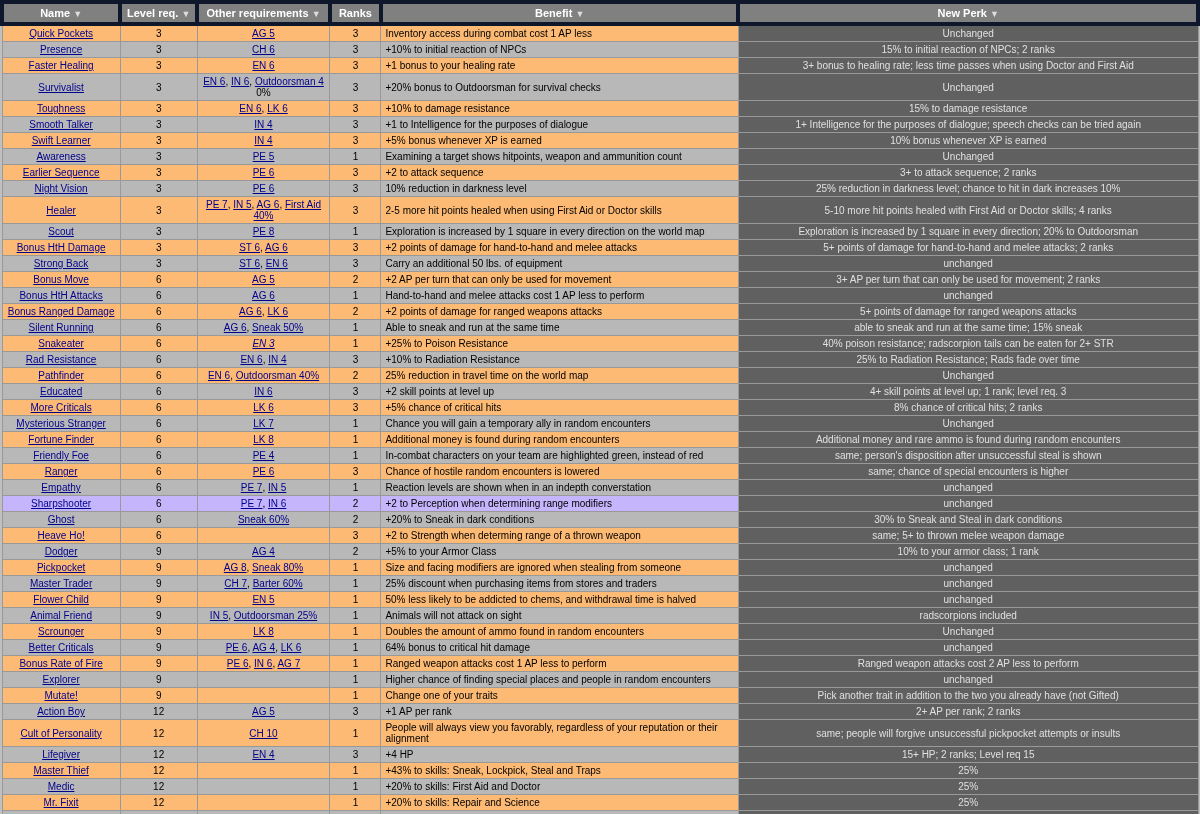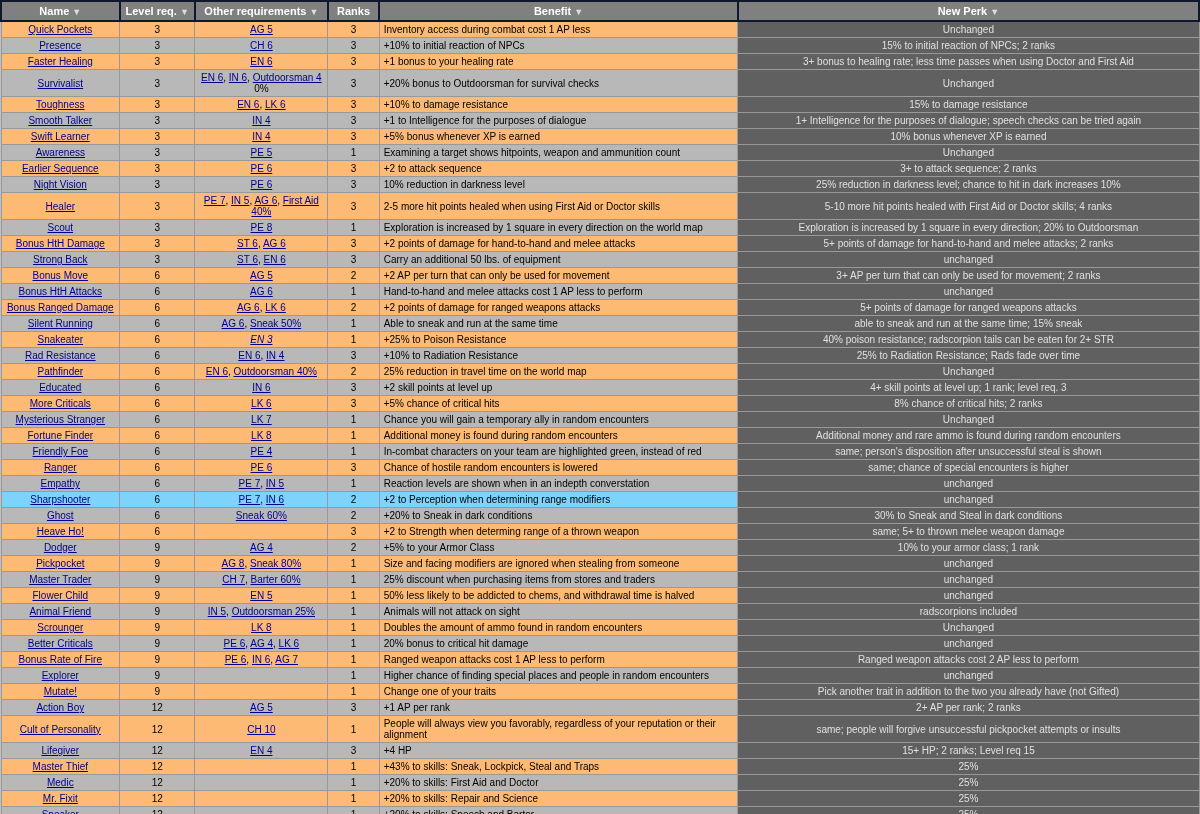--- a/index.html
+++ b/index.html
@@ -11,21 +11,21 @@
     }
     table {
       border-collapse: collapse;
       width: 1200px;
       background: #c0c0c0;
     }
     thead tr {
       background: #808080;
     }
     thead th {
-      border: 2px solid #0f172a;
+      border: 4px solid #0f172a;
       padding: 3px 4px;
       text-align: center;
       font-weight: bold;
       color: #fff;
       font-size: 11px;
       white-space: nowrap;
     }
     tbody tr {
       background: #fdba74;
     }
@@ -325,21 +325,21 @@
         <td class="newperk-cell col-newperk">same; chance of special encounters is higher</td>
       </tr>
       <tr>
         <td class="name-cell col-name"><a href="#">Empathy</a></td>
         <td class="col-level">6</td>
         <td class="req-cell col-other"><span><a href="#" style="color:#00008b;text-decoration:underline;">PE 7</a>, <a href="#" style="color:#00008b;text-decoration:underline;">IN 5</a></span></td>
         <td class="col-ranks">1</td>
         <td class="benefit-cell col-benefit">Reaction levels are shown when in an indepth converstation</td>
         <td class="newperk-cell col-newperk">unchanged</td>
       </tr>
-      <tr style="background: #7dd3fc;">
+      <tr style="background: #c4b5fd;">
         <td class="name-cell col-name"><a href="#">Sharpshooter</a></td>
         <td class="col-level">6</td>
         <td class="req-cell col-other"><span><a href="#" style="color:#00008b;text-decoration:underline;">PE 7</a>, <a href="#" style="color:#00008b;text-decoration:underline;">IN 6</a></span></td>
         <td class="col-ranks">2</td>
         <td class="benefit-cell col-benefit">+2 to Perception when determining range modifiers</td>
         <td class="newperk-cell col-newperk">unchanged</td>
       </tr>
       <tr>
         <td class="name-cell col-name"><a href="#">Ghost</a></td>
         <td class="col-level">6</td>
@@ -402,21 +402,21 @@
         <td class="req-cell col-other"><span><a href="#" style="color:#00008b;text-decoration:underline;">LK 8</a></span></td>
         <td class="col-ranks">1</td>
         <td class="benefit-cell col-benefit">Doubles the amount of ammo found in random encounters</td>
         <td class="newperk-cell col-newperk">Unchanged</td>
       </tr>
       <tr>
         <td class="name-cell col-name"><a href="#">Better Criticals</a></td>
         <td class="col-level">9</td>
         <td class="req-cell col-other"><span><a href="#" style="color:#00008b;text-decoration:underline;">PE 6</a>, <a href="#" style="color:#00008b;text-decoration:underline;">AG 4</a>, <a href="#" style="color:#00008b;text-decoration:underline;">LK 6</a></span></td>
         <td class="col-ranks">1</td>
-        <td class="benefit-cell col-benefit">20% bonus to critical hit damage</td>
+        <td class="benefit-cell col-benefit">64% bonus to critical hit damage</td>
         <td class="newperk-cell col-newperk">unchanged</td>
       </tr>
       <tr>
         <td class="name-cell col-name"><a href="#">Bonus Rate of Fire</a></td>
         <td class="col-level">9</td>
         <td class="req-cell col-other"><span><a href="#" style="color:#00008b;text-decoration:underline;">PE 6</a>, <a href="#" style="color:#00008b;text-decoration:underline;">IN 6</a>, <a href="#" style="color:#00008b;text-decoration:underline;">AG 7</a></span></td>
         <td class="col-ranks">1</td>
         <td class="benefit-cell col-benefit">Ranged weapon attacks cost 1 AP less to perform</td>
         <td class="newperk-cell col-newperk">Ranged weapon attacks cost 2 AP less to perform</td>
       </tr>

